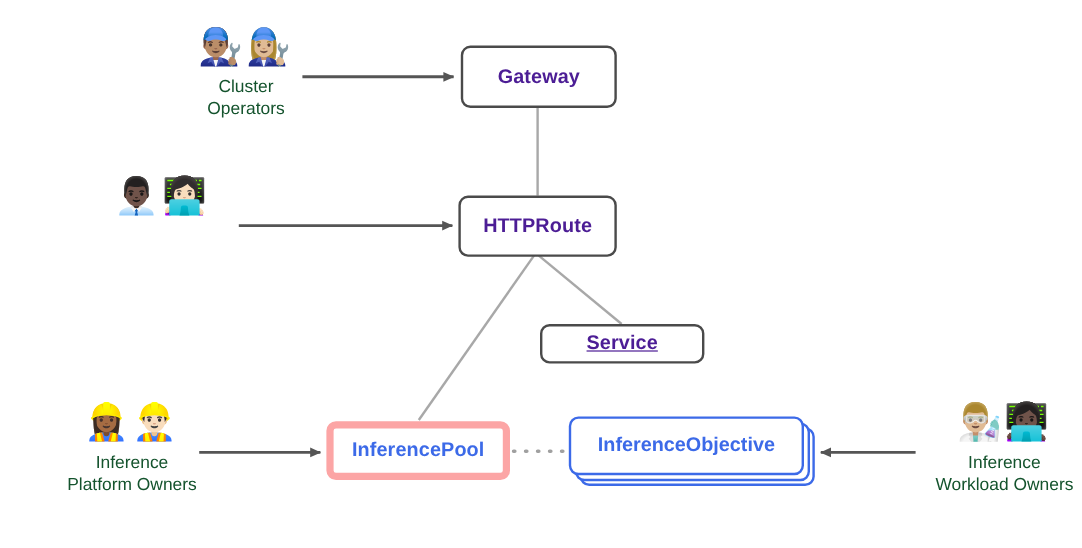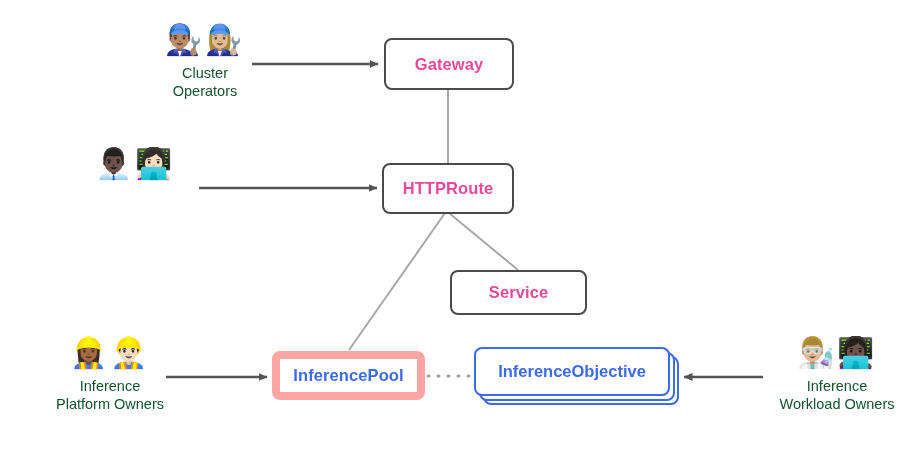--- a/index.html
+++ b/index.html
@@ -56,24 +56,24 @@
     align-items: center;
     justify-content: center;
     border-radius: 8px;
     background: #ffffff;
     font-weight: bold;
     font-size: 16.5px;
     letter-spacing: .1px;
   }
   .node.gray {
     border: 2px solid #4a4a4a;
-    color: #ec4899;
+    color: #4c1d95;
   }
   .node.blue {
-    border: 8px solid #fca5a5;
+    border: 6px solid #fca5a5;
     color: #3c6ae8;
   }
 
   
   .stack {
     position: absolute;
   }
   .stack .layer {
     position: absolute;
     box-sizing: border-box;
@@ -140,21 +140,21 @@
   </div>
 
   <div class="node gray" style="left:384px; top:38px; width:130px; height:52px;">
     <span>Gateway</span>
   </div>
 
   <div class="node gray" style="left:382px; top:163px; width:132px; height:51px;justify-content:center;">
     <span>HTTPRoute</span>
   </div>
 
-  <div class="node gray" style="left:450px; top:270px; width:137px; height:45px;">
+  <div class="node gray" style="left:450px; top:270px; width:137px; height:33px;text-decoration:underline;">
     <span>Service</span>
   </div>
 
   <div class="node blue" style="left:272px; top:351px; width:153px; height:49px;">
     <span>InferencePool</span>
   </div>
 
   <div class="stack" style="left:474px; top:347px; width:205px; height:62px;text-align:right;">
     <div class="layer" style="left:9px; top:9px; width:196px; height:49px;"></div>
     <div class="layer" style="left:4.5px; top:4.5px; width:196px; height:49px;"></div>

